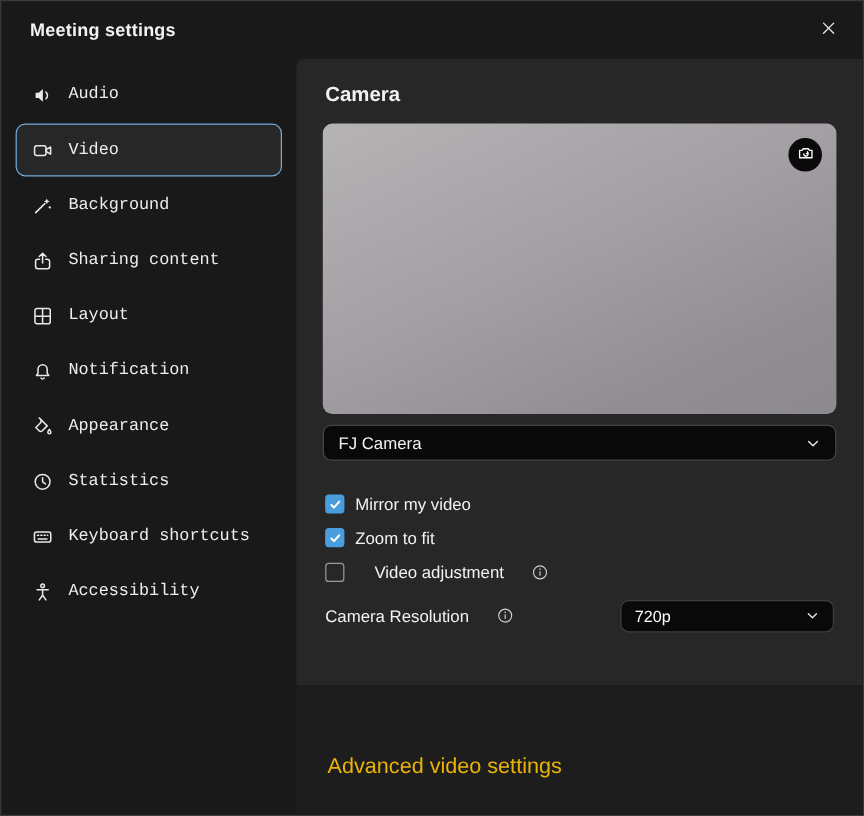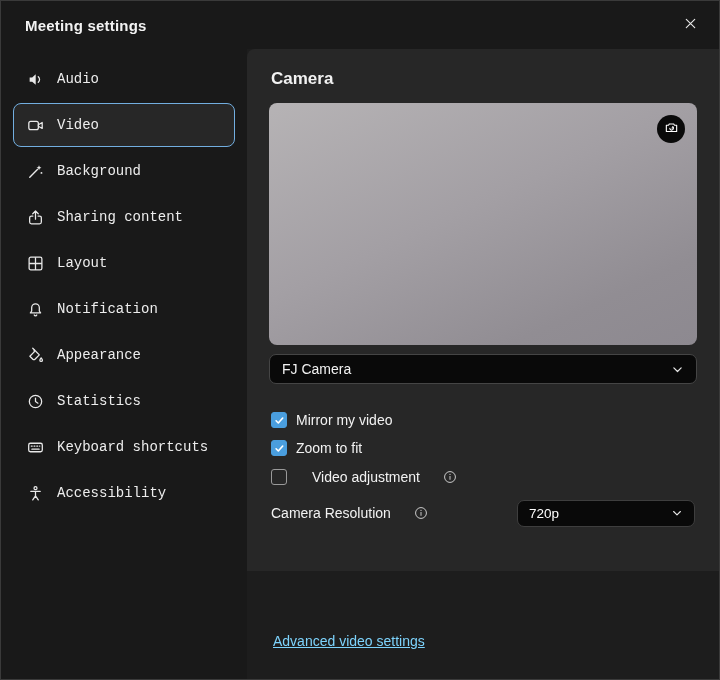--- a/index.html
+++ b/index.html
@@ -75,21 +75,21 @@
   .mini-select.disabled{ background:#3b3b3b; color:#969696; border:none; cursor:default; }
   .mini-select.active{ background:#090909; color:#fff; border:1px solid #3e3e3e; }
 
   .res-row{ margin-top:6px; }
   .res-label{ font-size:14px; }
 
   .footer{
     flex:1; background:#1d1d1d; display:flex; align-items:flex-end;
     padding:0 0 30px 26px;
   }
-  .footer a{ color:#7dd3fc; font-size:14px; text-decoration:underline; cursor:pointer; }
+  .footer a{ color:#eab308; font-size:18px; cursor:pointer; }
 
   .chev{ color:#e6e6e6; display:flex; }
   .mini-select.disabled .chev{ color:#8a8a8a; }
 </style>
 </head>
 <body>
 
 <div class="window">
 
   <div class="titlebar">

